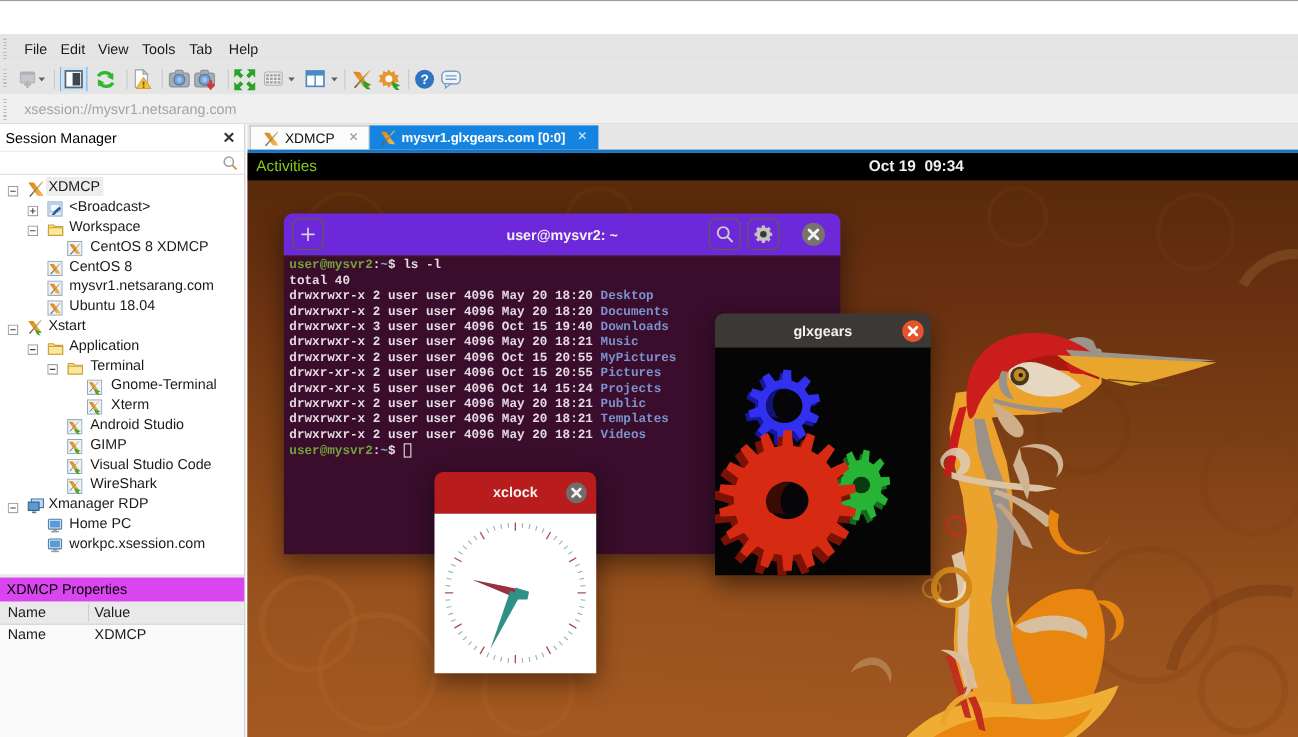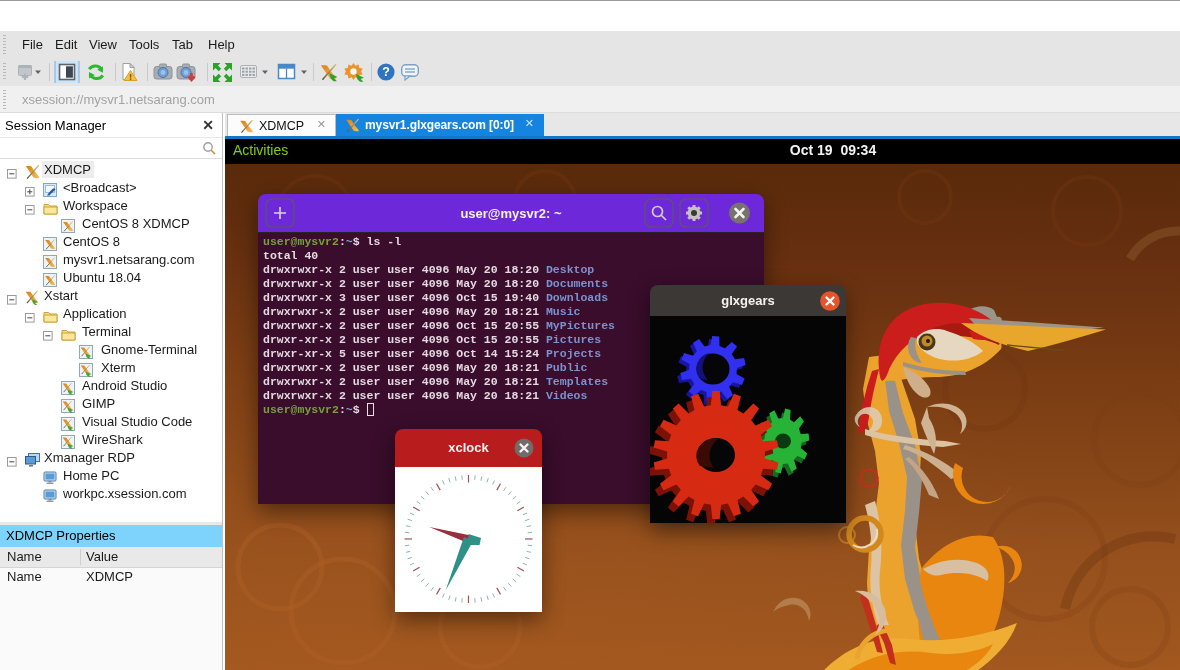--- a/index.html
+++ b/index.html
@@ -14,21 +14,21 @@
 .grip{position:absolute;left:3px;width:3px;background-image:repeating-linear-gradient(to bottom,#b9b9b9 0 1px,transparent 1px 3px)}
 #left{left:0;top:112px;width:223px;height:558px;background:#fff;border-right:1px solid #c0c0c0}
 #smhead{position:relative;height:25px;background:#fff;border-bottom:1px solid #e8e8e8}
 #smhead .t{position:absolute;left:5px;top:5px;font-size:13px;color:#000}
 #smhead .x{position:absolute;right:8px;top:4px;font-size:14px;color:#333;font-weight:bold}
 #search{position:relative;height:21px;background:#fff;border-bottom:1px solid #dcdcdc}
 #tree{position:relative;height:362px;background:#fff;font-size:13px;color:#1a1a1a}
 .trow{position:absolute;height:18px;line-height:18px;white-space:nowrap}
 .trow svg{vertical-align:-3px}
 #props{position:absolute;left:0;top:409px;width:222px;bottom:0;background:#fafafa;border-top:3px solid #e9e9e9}
-#props .hd{height:22px;background:#7dd3fc;font-size:13px;padding:3px 0 0 6px;color:#000}
+#props .hd{height:22px;background:#d946ef;font-size:13px;padding:3px 0 0 6px;color:#000}
 #props .cols{height:21px;background:#e9e9e9;border-bottom:1px solid #d5d5d5;font-size:13px;color:#1a1a1a;position:relative}
 #props .cols .c1{position:absolute;left:7px;top:2px}
 #props .cols .c2{position:absolute;left:86px;top:2px}
 #props .cols .div{position:absolute;left:80px;top:2px;bottom:2px;width:1px;background:#cfcfcf}
 #props .row{height:18px;font-size:13px;color:#1a1a1a;position:relative}
 #props .row .c1{position:absolute;left:7px;top:1px}
 #props .row .c2{position:absolute;left:86px;top:1px}
 #right{left:225px;top:112px;width:955px;height:558px;background:#e7e7e7}
 #tabs{position:relative;height:23px;background:#e7e7e7}
 #tabs .ul{position:absolute;left:0;top:23px;width:955px;height:3px;background:#1377c8}

